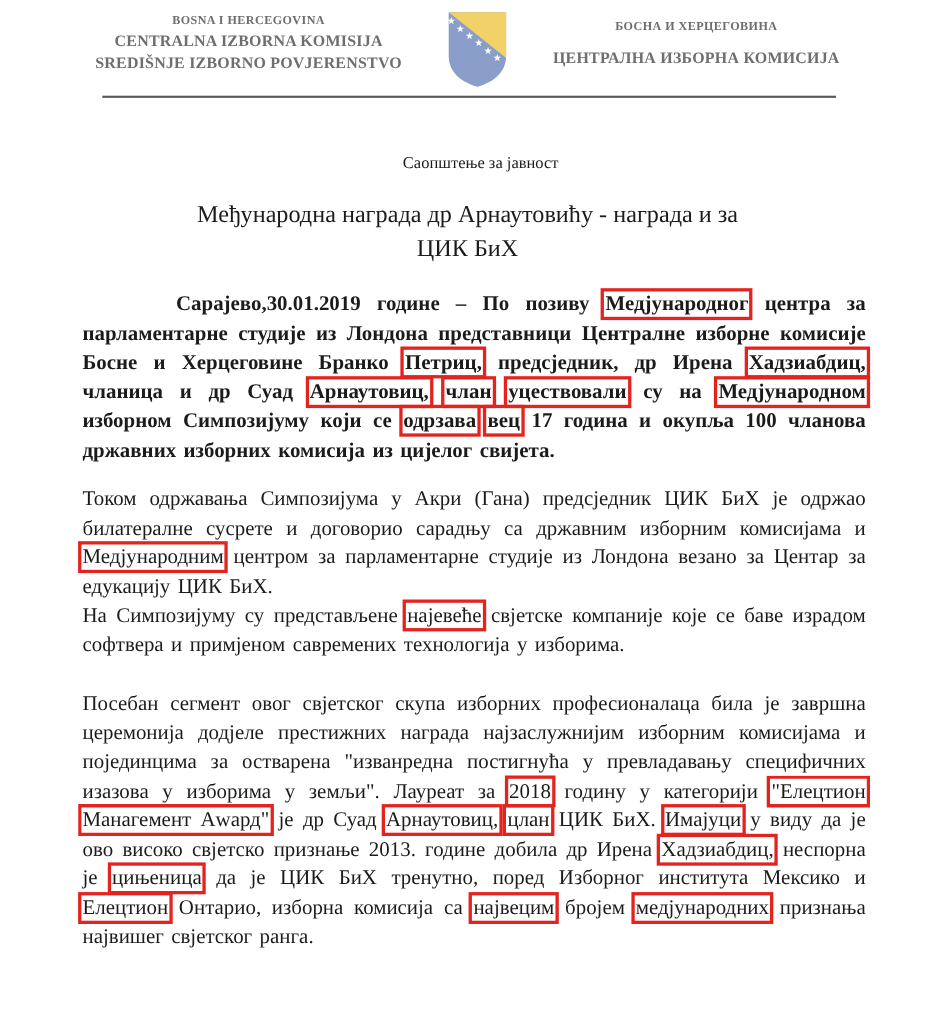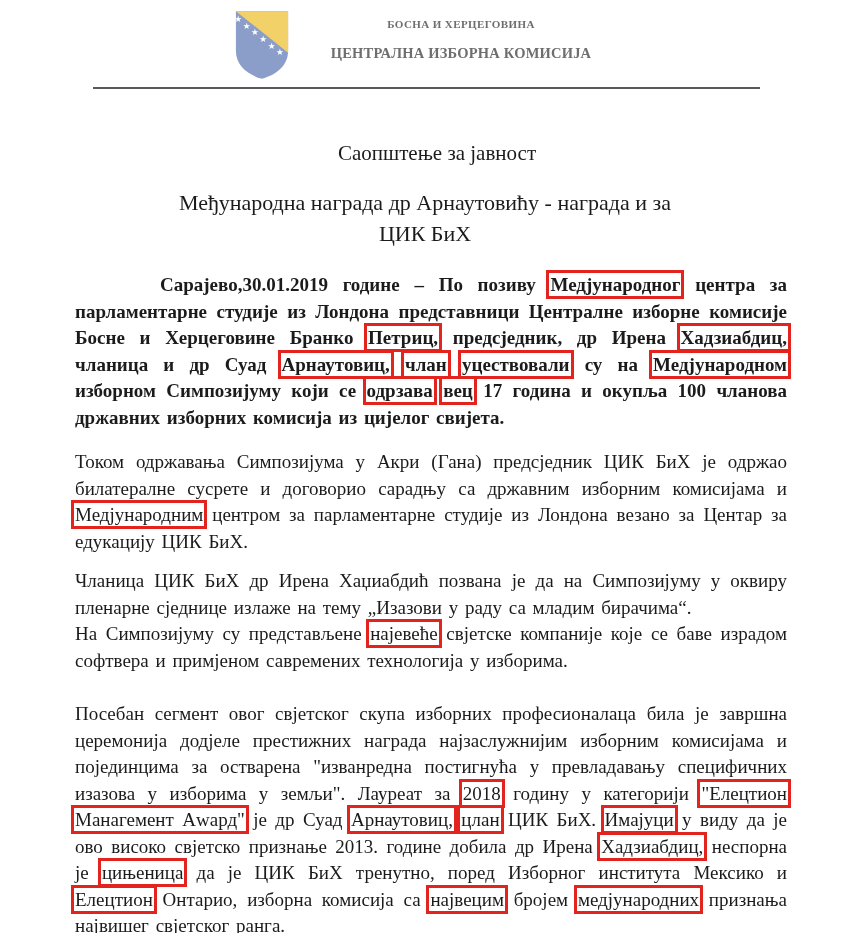--- a/index.html
+++ b/index.html
@@ -18,41 +18,46 @@
   .lh-right { width:312px; text-align:center; padding-top:5px; }
   .lh-small { font-size:11px;  letter-spacing:.4px; line-height:18px; }
   .lh-big   { font-size:14.5px; letter-spacing:.2px; line-height:20px; }
   .lh-right .lh-big { margin-top:10px;text-align:center; }
   .lh-logo { width:58px; height:70px; flex:0 0 auto; }
   .header-divider {
     width:667px; margin:7px 0 0 93px; border:0;
     border-top:2px solid var(--divider,#5a5a5a); height:0;
   }
   
-  .doc-title { margin-top:52px; text-align:center; font-size:21px;padding-left:24px; }
+  .doc-title { margin-top:52px; text-align:center; font-size:15px;padding-left:24px; }
   .doc-subtitle { margin-top:21px; text-align:center; font-size:22px; line-height:31px; }
   .body-col { padding:0 63px 0 75px; }
   .para {
     font-size:19px; line-height:26.5px; text-align:justify;
     margin:0; word-spacing:2px;
   }
   #p1 { margin-top:23px; text-indent:85px;font-weight:bold; }
   #p2 { margin-top:18px; }
   #p3 { margin-top:13px; }
   #p4 { }
   #p5 { margin-top:27px; }
   
   .rb { outline:3px solid var(--annot,#e3231e); outline-offset:1px; }
 </style>
 </head>
 <body>
 
 <div class="page">
 
   <div class="letterhead">
+    <div class="lh-left">
+      <div class="lh-small">BOSNA I HERCEGOVINA</div>
+      <div class="lh-big">CENTRALNA IZBORNA KOMISIJA</div>
+      <div class="lh-big">SREDIŠNJE IZBORNO POVJERENSTVO</div>
+    </div>
 
     <svg class="lh-logo" viewBox="0 0 60 72" aria-hidden="true">
       <path d="M3,1 H57 V42 C57,58 44,67 30,71 C16,67 3,58 3,42 Z" fill="#8b9dc9"></path>
       <polygon points="3,1 57,1 57,44" fill="#f2d168"></polygon>
       <g font-family="DejaVu Sans, sans-serif" font-size="9" text-anchor="middle" fill="#ffffff">
         <text x="5.4" y="12.3">★</text>
         <text x="14.0" y="19.2">★</text>
         <text x="22.7" y="26.1">★</text>
         <text x="31.3" y="32.9">★</text>
         <text x="40.0" y="39.8">★</text>
@@ -71,19 +76,18 @@
   <div class="doc-title">Саопштење за јавност</div>
 
   <div class="doc-subtitle">
     <div>Међународна награда др Арнаутовићу - награда и за</div>
     <div>ЦИК БиХ</div>
   </div>
 
   <div class="body-col">
     <p class="para" id="p1"><span>Сарајево,30.01.2019 године – По позиву </span><span class="rb">Медјународног</span><span> центра за парламентарне студије из Лондона представници Централне изборне комисије Босне и Херцеговине Бранко </span><span class="rb">Петриц,</span><span> предсједник, др Ирена </span><span class="rb">Хадзиабдиц,</span><span> чланица и др Суад </span><span class="rb">Арнаутовиц,</span><span> </span><span class="rb">члан</span><span> </span><span class="rb">уцествовали</span><span> су на </span><span class="rb">Медјународном</span><span> изборном Симпозијуму који се </span><span class="rb">одрзава</span><span> </span><span class="rb">вец</span><span> 17 година и окупља 100 чланова државних изборних комисија из цијелог свијета.</span></p>
     <p class="para" id="p2"><span>Током одржавања Симпозијума у Акри (Гана) предсједник ЦИК БиХ је одржао билатералне сусрете и договорио сарадњу са државним изборним комисијама и </span><span class="rb">Медјународним</span><span> центром за парламентарне студије из Лондона везано за Центар за едукацију ЦИК БиХ.</span></p>
-    <p class="para" id="p3"><span>Чланица ЦИК БиХ др Ирена Хаџиабдић позвана је да на Симпозијуму у оквиру пленарне сједнице излаже на тему „Изазови у раду са младим бирачима“.</span></p>
     <p class="para" id="p4"><span>На Симпозијуму су представљене </span><span class="rb">најевеће</span><span> свјетске компаније које се баве израдом софтвера и примјеном савремених технологија у изборима.</span></p>
     <p class="para" id="p5"><span>Посебан сегмент овог свјетског скупа изборних професионалаца била је завршна церемонија додјеле престижних награда најзаслужнијим изборним комисијама и појединцима за остварена "изванредна постигнућа у превладавању специфичних изазова у изборима у земљи". Лауреат за </span><span class="rb">2018</span><span> годину у категорији </span><span class="rb">"Елецтион Манагемент Аwард"</span><span> је др Суад </span><span class="rb">Арнаутовиц,</span><span> </span><span class="rb">цлан</span><span> ЦИК БиХ. </span><span class="rb">Имајуци</span><span> у виду да је ово високо свјетско признање 2013. године добила др Ирена </span><span class="rb">Хадзиабдиц,</span><span> неспорна је </span><span class="rb">цињеница</span><span> да је ЦИК БиХ тренутно, поред Изборног института Мексико и </span><span class="rb">Елецтион</span><span> Онтарио, изборна комисија са </span><span class="rb">највецим</span><span> бројем </span><span class="rb">медјународних</span><span> признања највишег свјетског ранга.</span></p>
 
   </div>
 
 </div>
 
 </body></html>

